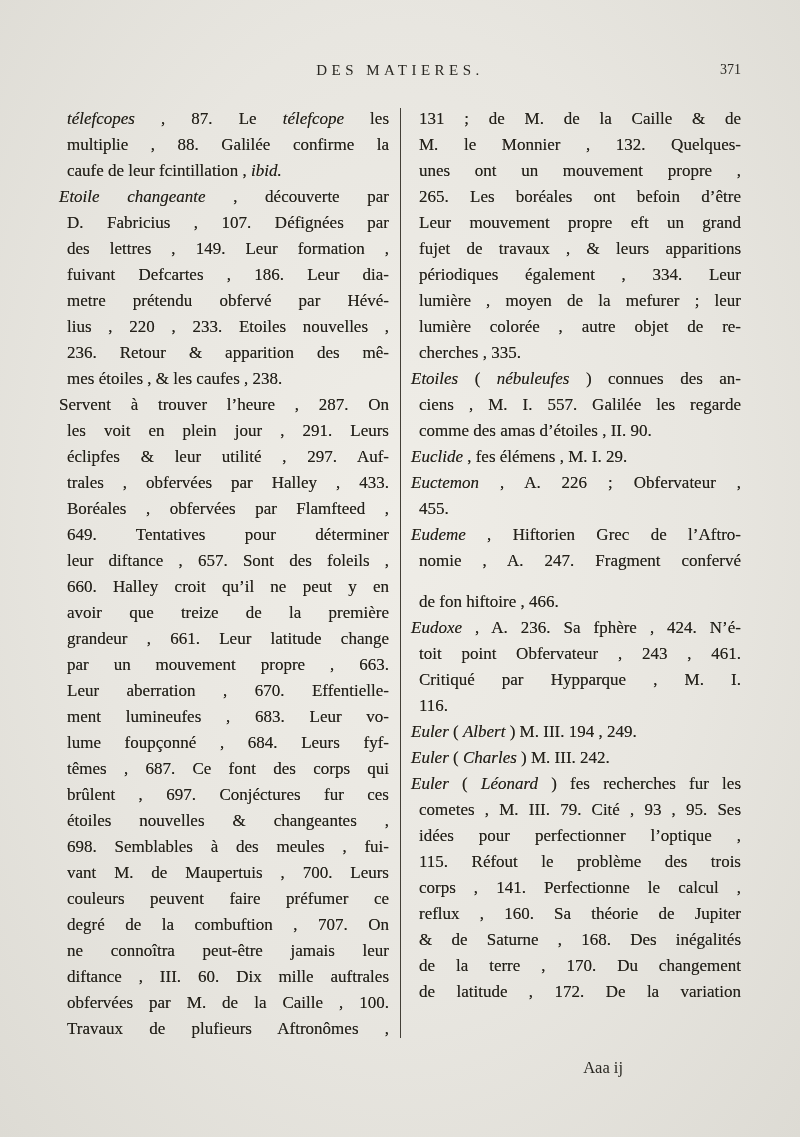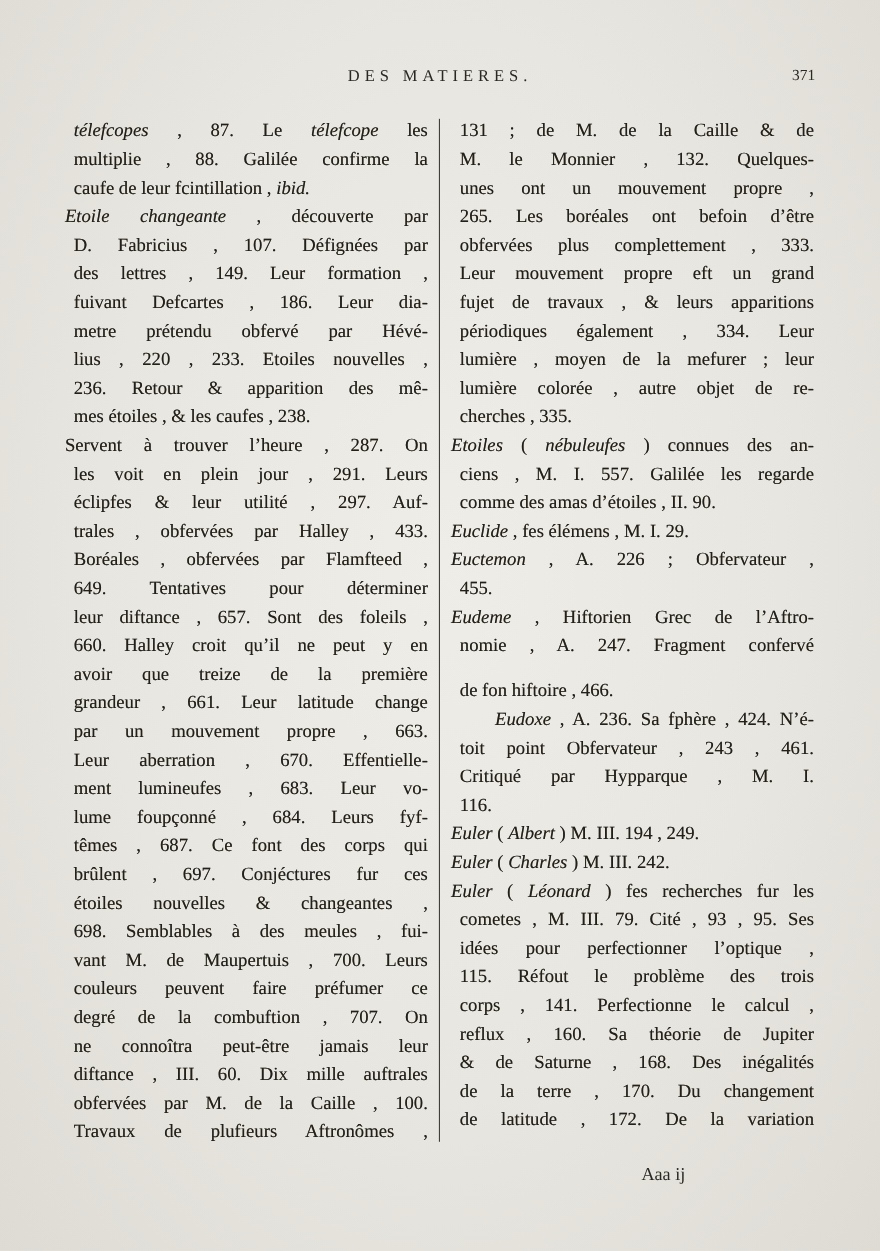--- a/index.html
+++ b/index.html
@@ -19,21 +19,21 @@
   .running-head{
     position:relative;height:24px;margin-bottom:20px;
   }
   .head-title{
     text-align:center;font-size:15px;letter-spacing:4.5px;
     color:#2a2822;
   }
   .page-number{
     position:absolute;right:0;top:0;font-size:14px;color:#2a2822;
   }
-  .columns{display:flex;align-items:stretch;}
+  .columns{display:flex;align-items:stretch;justify-content:space-between;}
   .col{width:330px;font-size:17px;line-height:26px;text-rendering:optimizeLegibility;}
   .col-rule{width:1px;background:#433f37;margin:2px 10px 4px 10px;}
   .entry{margin:0;}
   .line{white-space:normal;color:#232019;text-shadow:0 0 0.4px rgba(35,32,25,.55);}
   .line.cont{margin-left:8px;}
   .line.fill{text-align:justify;text-align-last:justify;}
   .line i{font-style:italic;}
   .sig-row{
     display:flex;justify-content:flex-end;
     padding-right:118px;margin-top:16px;
@@ -96,21 +96,20 @@
             <div class="line cont fill" style="color: rgb(35, 32, 25);">Travaux de plufieurs Aftronômes ,</div>
           </div>
         </div>
       <div class="col-rule"></div>
       <div class="col">
           <div class="entry">
             <div class="line cont fill" style="color: rgb(35, 32, 25);">131 ; de M. de la Caille &amp; de</div>
             <div class="line cont fill" style="color: rgb(35, 32, 25);">M. le Monnier , 132. Quelques-</div>
             <div class="line cont fill" style="color: rgb(35, 32, 25);">unes ont un mouvement propre ,</div>
             <div class="line cont fill" style="color: rgb(35, 32, 25);">265. Les boréales ont befoin d’être</div>
-            <div class="line cont fill" style="color: rgb(35, 32, 25);">obfervées plus complettement , 333.</div>
             <div class="line cont fill" style="color: rgb(35, 32, 25);">Leur mouvement propre eft un grand</div>
             <div class="line cont fill" style="color: rgb(35, 32, 25);">fujet de travaux , &amp; leurs apparitions</div>
             <div class="line cont fill" style="color: rgb(35, 32, 25);">périodiques également , 334. Leur</div>
             <div class="line cont fill" style="color: rgb(35, 32, 25);">lumière , moyen de la mefurer ; leur</div>
             <div class="line cont fill" style="color: rgb(35, 32, 25);">lumière colorée , autre objet de re-</div>
             <div class="line cont" style="color: rgb(35, 32, 25);">cherches , 335.</div>
           </div>
           <div class="entry">
             <div class="line fill" style="color: rgb(35, 32, 25);"><i>Etoiles</i> ( <i>nébuleufes</i> ) connues des an-</div>
             <div class="line cont fill" style="color: rgb(35, 32, 25);">ciens , M. I. 557. Galilée les regarde</div>
@@ -122,21 +121,21 @@
           <div class="entry">
             <div class="line fill" style="color: rgb(35, 32, 25);"><i>Euctemon</i> , A. 226 ; Obfervateur ,</div>
             <div class="line cont" style="color: rgb(35, 32, 25);">455.</div>
           </div>
           <div class="entry">
             <div class="line fill" style="color: rgb(35, 32, 25);"><i>Eudeme</i> , Hiftorien Grec de l’Aftro-</div>
             <div class="line cont fill" style="color: rgb(35, 32, 25);">nomie , A. 247. Fragment confervé</div>
             <div class="line cont" style="color: rgb(35, 32, 25); margin-top: 15px;">de fon hiftoire , 466.</div>
           </div>
           <div class="entry">
-            <div class="line fill" style="color: rgb(35, 32, 25); margin-left: 40px;"><i>Eudoxe</i> , A. 236. Sa fphère , 424. N’é-</div>
+            <div class="line fill" style="color: rgb(35, 32, 25);"><i>Eudoxe</i> , A. 236. Sa fphère , 424. N’é-</div>
             <div class="line cont fill" style="color: rgb(35, 32, 25);">toit point Obfervateur , 243 , 461.</div>
             <div class="line cont fill" style="color: rgb(35, 32, 25);">Critiqué par Hypparque , M. I.</div>
             <div class="line cont" style="color: rgb(35, 32, 25);">116.</div>
           </div>
           <div class="entry">
             <div class="line" style="color: rgb(35, 32, 25);"><i>Euler</i> ( <i>Albert</i> ) M. III. 194 , 249.</div>
           </div>
           <div class="entry">
             <div class="line" style="color: rgb(35, 32, 25);"><i>Euler</i> ( <i>Charles</i> ) M. III. 242.</div>
           </div>

